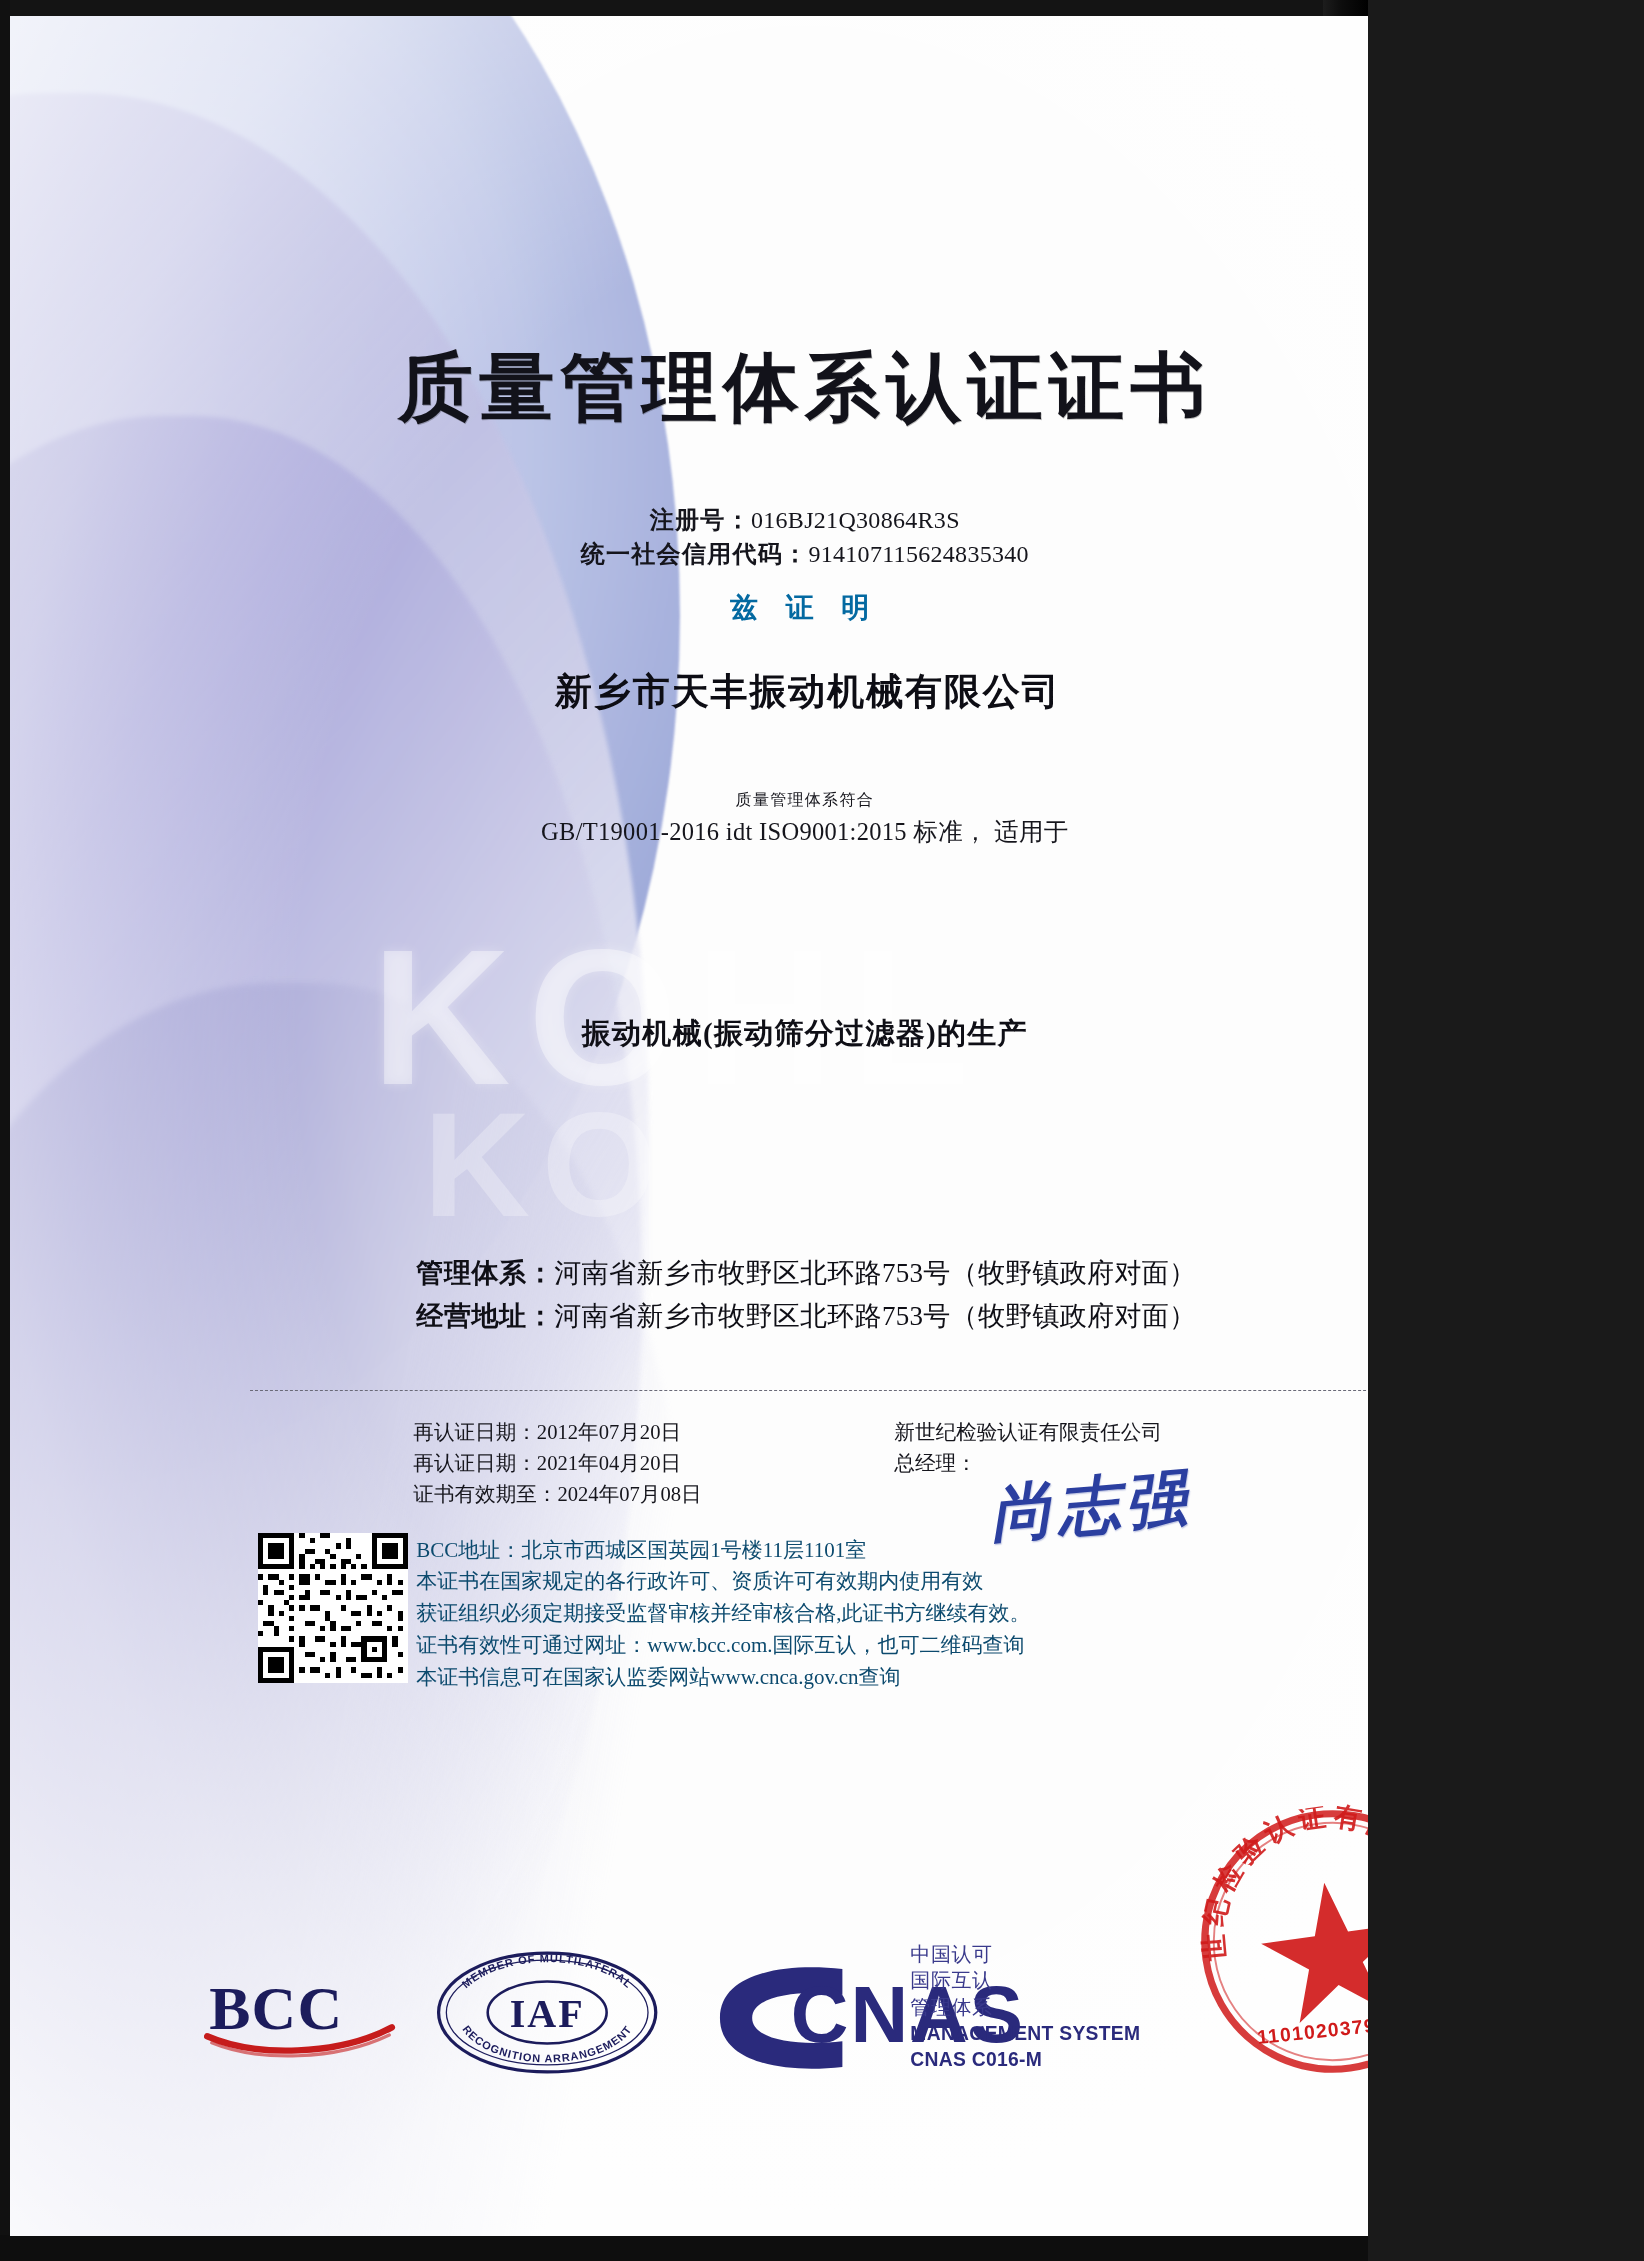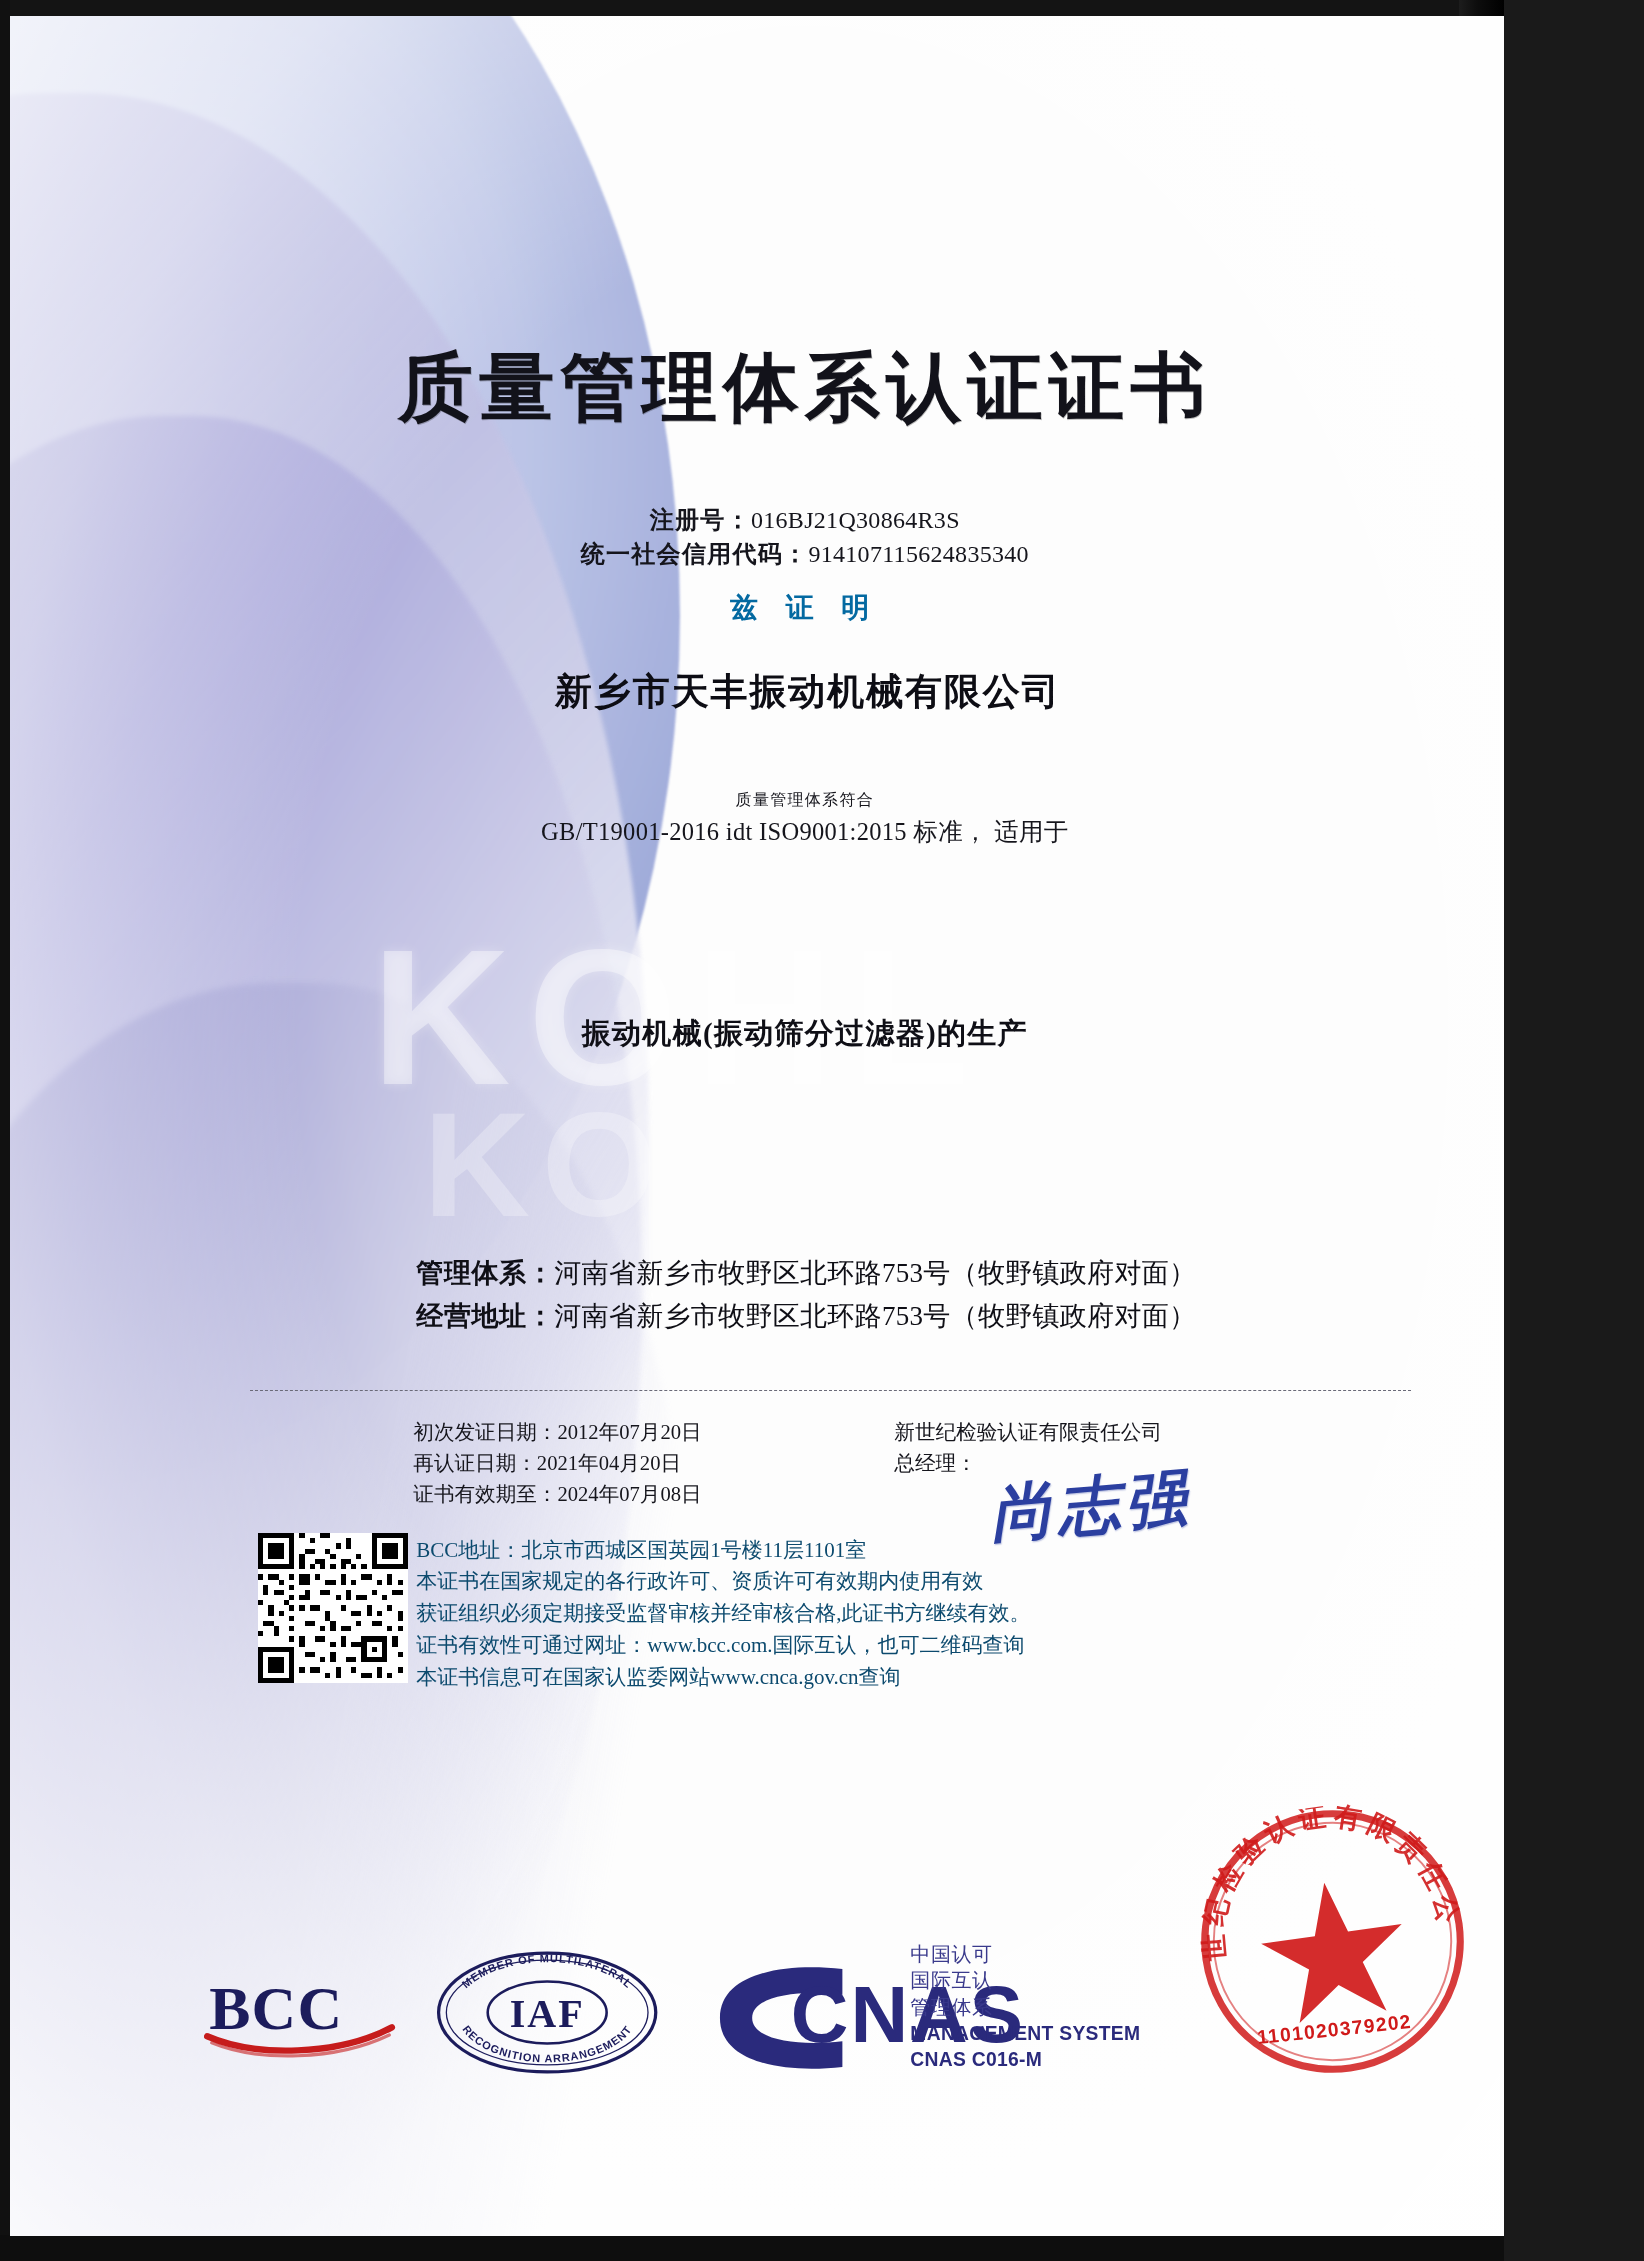--- a/index.html
+++ b/index.html
@@ -9,21 +9,21 @@
   }
   body {
     width: 1645px;
     height: 2261px;
     font-family: "Liberation Serif", serif;
     overflow: hidden;
   }
 
   .page {
     position: relative;
-    width: 1504px;
+    width: 1368px;
     height: 2261px;
     background: #111;
     overflow: hidden;
   }
 
   
   .scan-top {
     position: absolute; left: 0; top: 0; width: 1645px; height: 15.5px;
     background: #141414;
   }
@@ -434,21 +434,21 @@
           <span class="lbl">管理体系：</span><span class="val">河南省新乡市牧野区北环路753号（牧野镇政府对面）</span>
         </div>
         <div class="addr-row">
           <span class="lbl">经营地址：</span><span class="val">河南省新乡市牧野区北环路753号（牧野镇政府对面）</span>
         </div>
       </div>
 
       <div class="divider"></div>
 
       <div class="dates">
-        <div class="date-row">初次发证日期：2012年07月20日</div>
+        <div class="date-row">再认证日期：2012年07月20日</div>
         <div class="date-row">再认证日期：2021年04月20日</div>
         <div class="date-row">证书有效期至：2024年07月08日</div>
       </div>
 
       <div class="issuer">
         <div class="issuer-row">新世纪检验认证有限责任公司</div>
         <div class="issuer-row">总经理：</div>
       </div>
       <div class="signature">尚志强</div>
 

